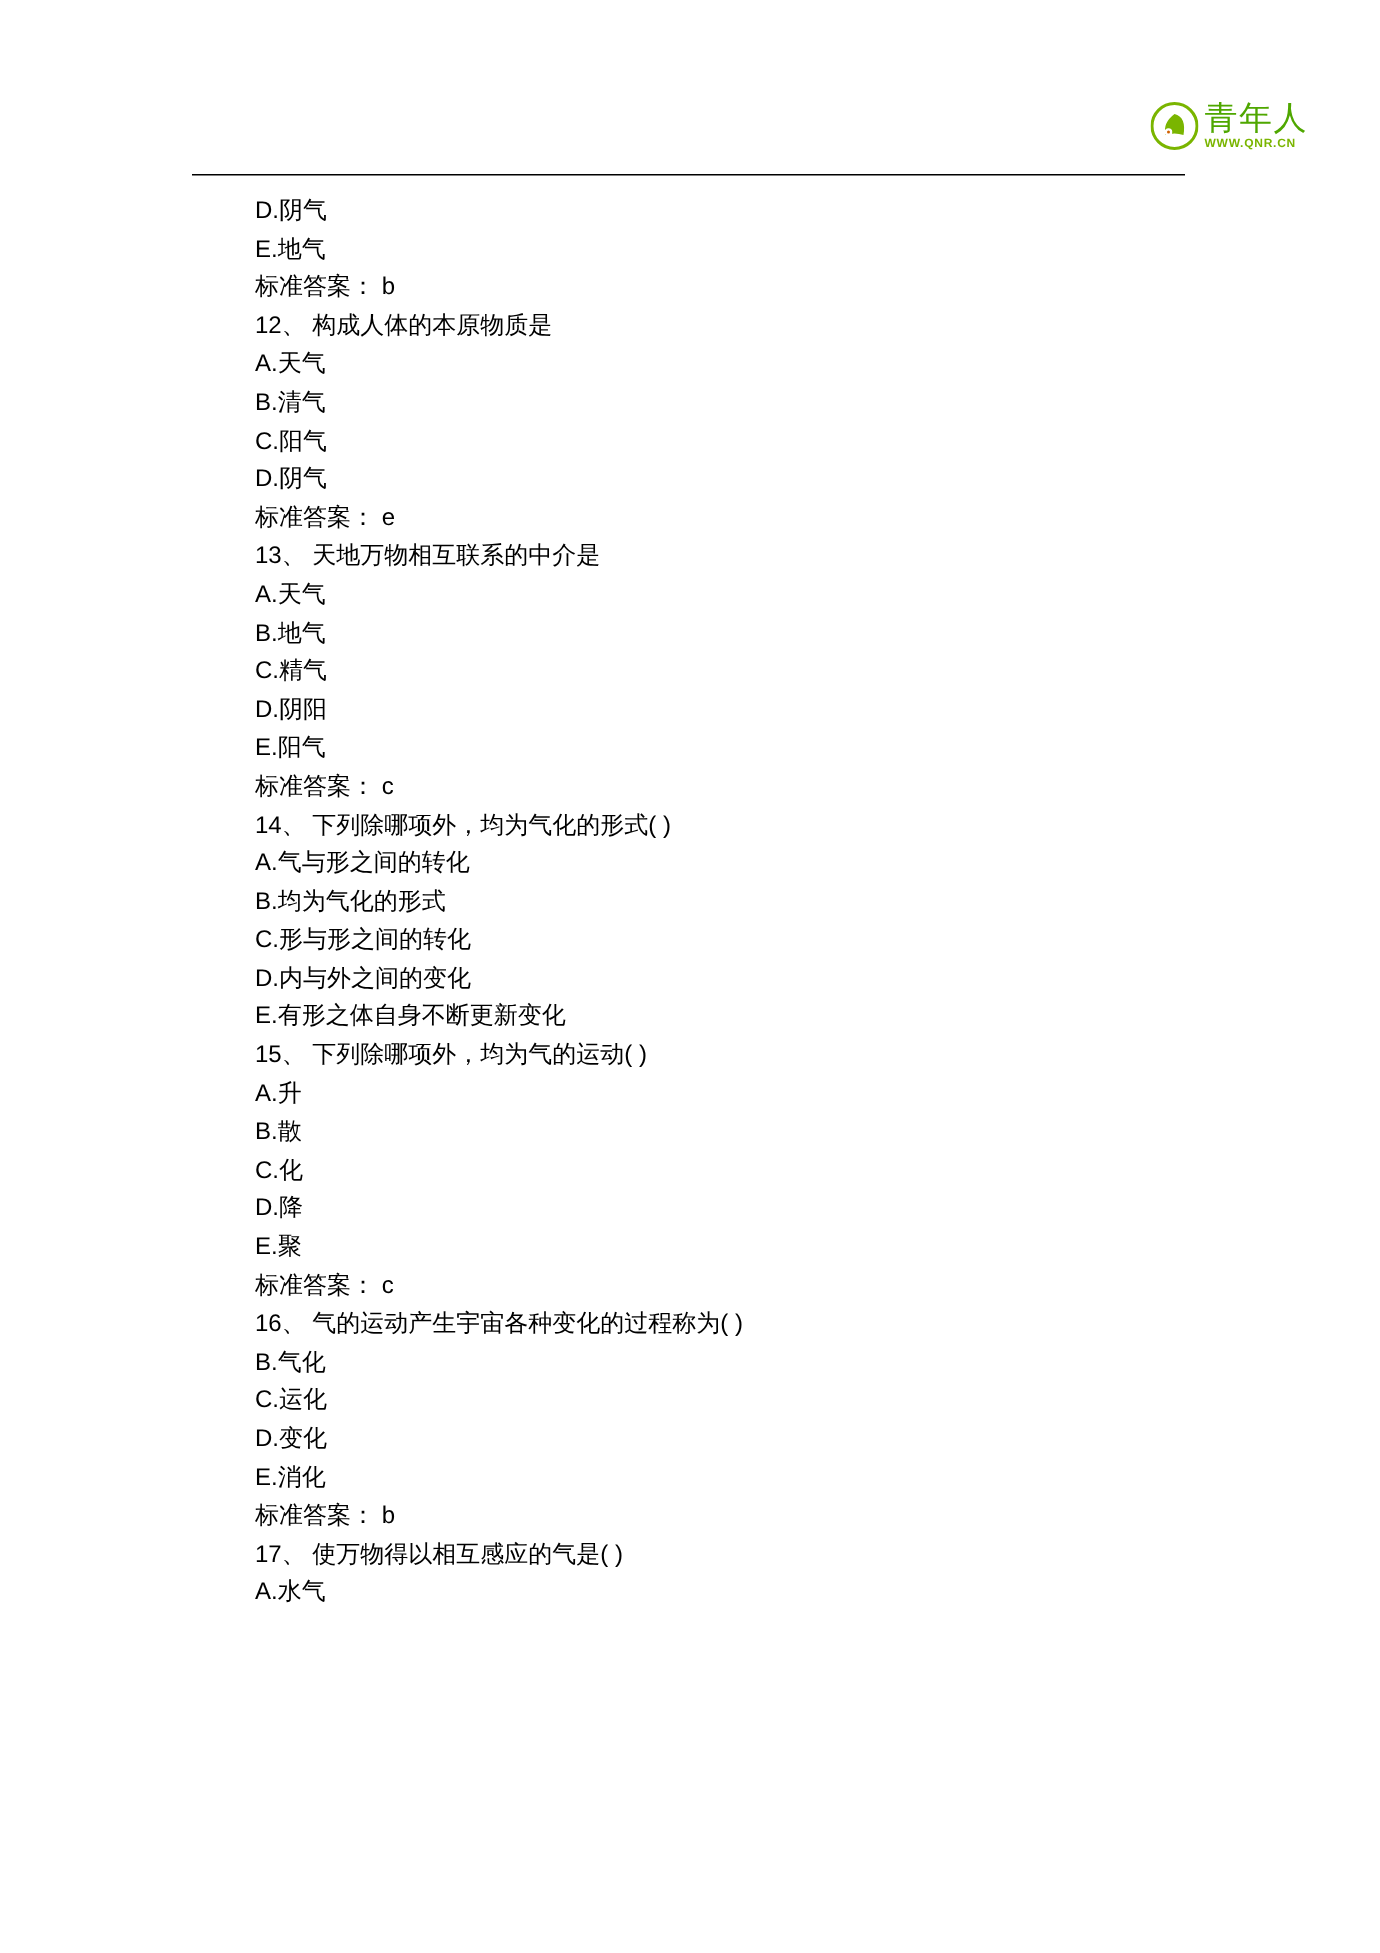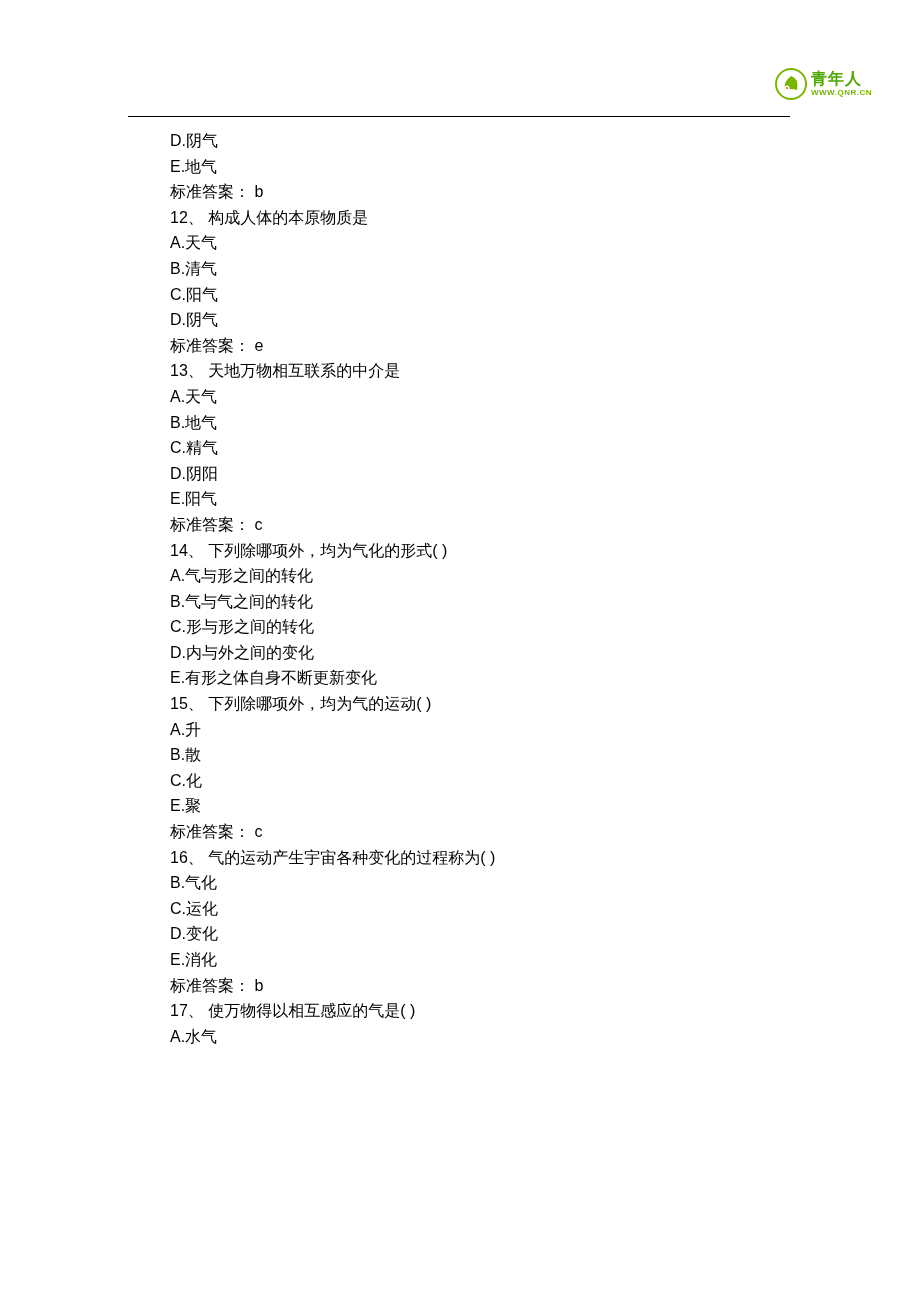--- a/index.html
+++ b/index.html
@@ -27,22 +27,22 @@
     height: 32px;
     margin-right: 4px;
   }
   .logo-text {
     display: flex;
     flex-direction: column;
     justify-content: center;
     line-height: 1;
   }
   .logo-main {
-    font-size: 16px;
-    font-weight: bold;
+    font-size: 22px;
+    font-weight: normal;
     color: #4fa700;
     font-family: "Microsoft YaHei", sans-serif;
     letter-spacing: 1px;
   }
   .logo-sub {
     font-size: 8px;
     color: #7ab500;
     letter-spacing: 0.5px;
     margin-top: 2px;
   }
@@ -104,28 +104,29 @@
     <div class="line">标准答案： e</div>
     <div class="line">13、 天地万物相互联系的中介是</div>
     <div class="line">A.天气</div>
     <div class="line">B.地气</div>
     <div class="line">C.精气</div>
     <div class="line">D.阴阳</div>
     <div class="line">E.阳气</div>
     <div class="line">标准答案： c</div>
     <div class="line">14、 下列除哪项外，均为气化的形式( )</div>
     <div class="line">A.气与形之间的转化</div>
-    <div class="line">B.气与气之间的转化</div>
+    <div class="line">B.均为气化的形式</div>
     <div class="line">C.形与形之间的转化</div>
     <div class="line">D.内与外之间的变化</div>
     <div class="line">E.有形之体自身不断更新变化</div>
     <div class="line">15、 下列除哪项外，均为气的运动( )</div>
     <div class="line">A.升</div>
     <div class="line">B.散</div>
     <div class="line">C.化</div>
+    <div class="line">D.降</div>
     <div class="line">E.聚</div>
     <div class="line">标准答案： c</div>
     <div class="line">16、 气的运动产生宇宙各种变化的过程称为( )</div>
     <div class="line">B.气化</div>
     <div class="line">C.运化</div>
     <div class="line">D.变化</div>
     <div class="line">E.消化</div>
     <div class="line">标准答案： b</div>
     <div class="line">17、 使万物得以相互感应的气是( )</div>
     <div class="line">A.水气</div>

